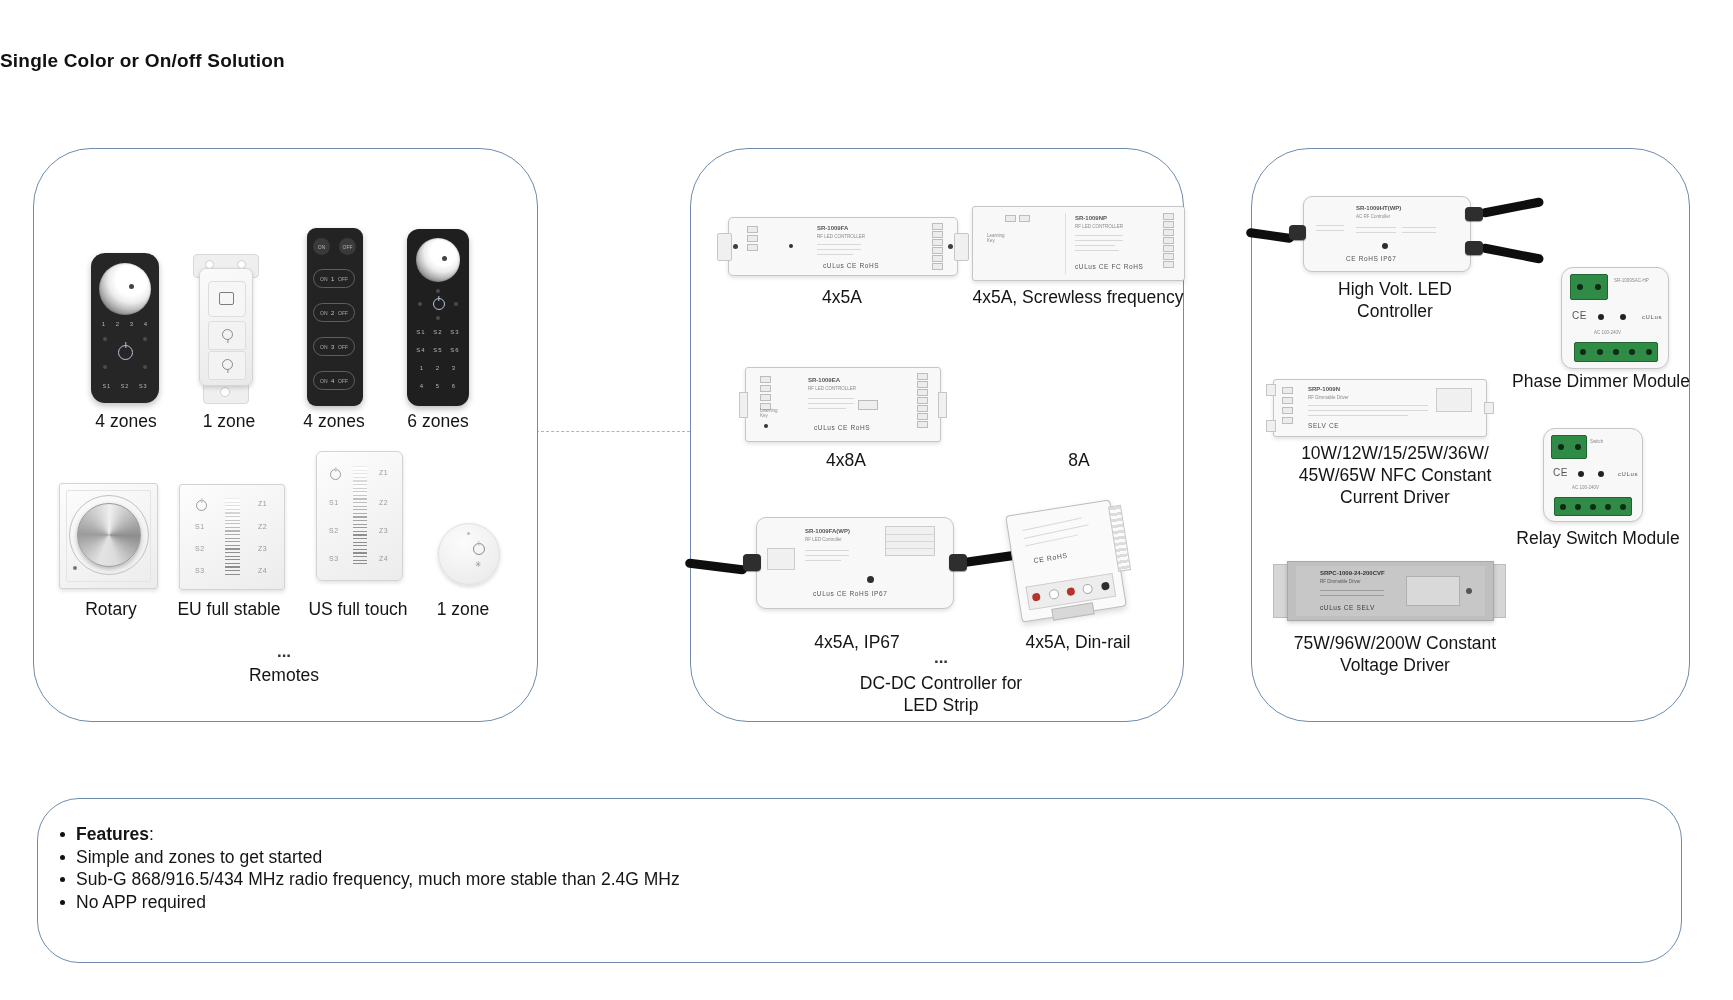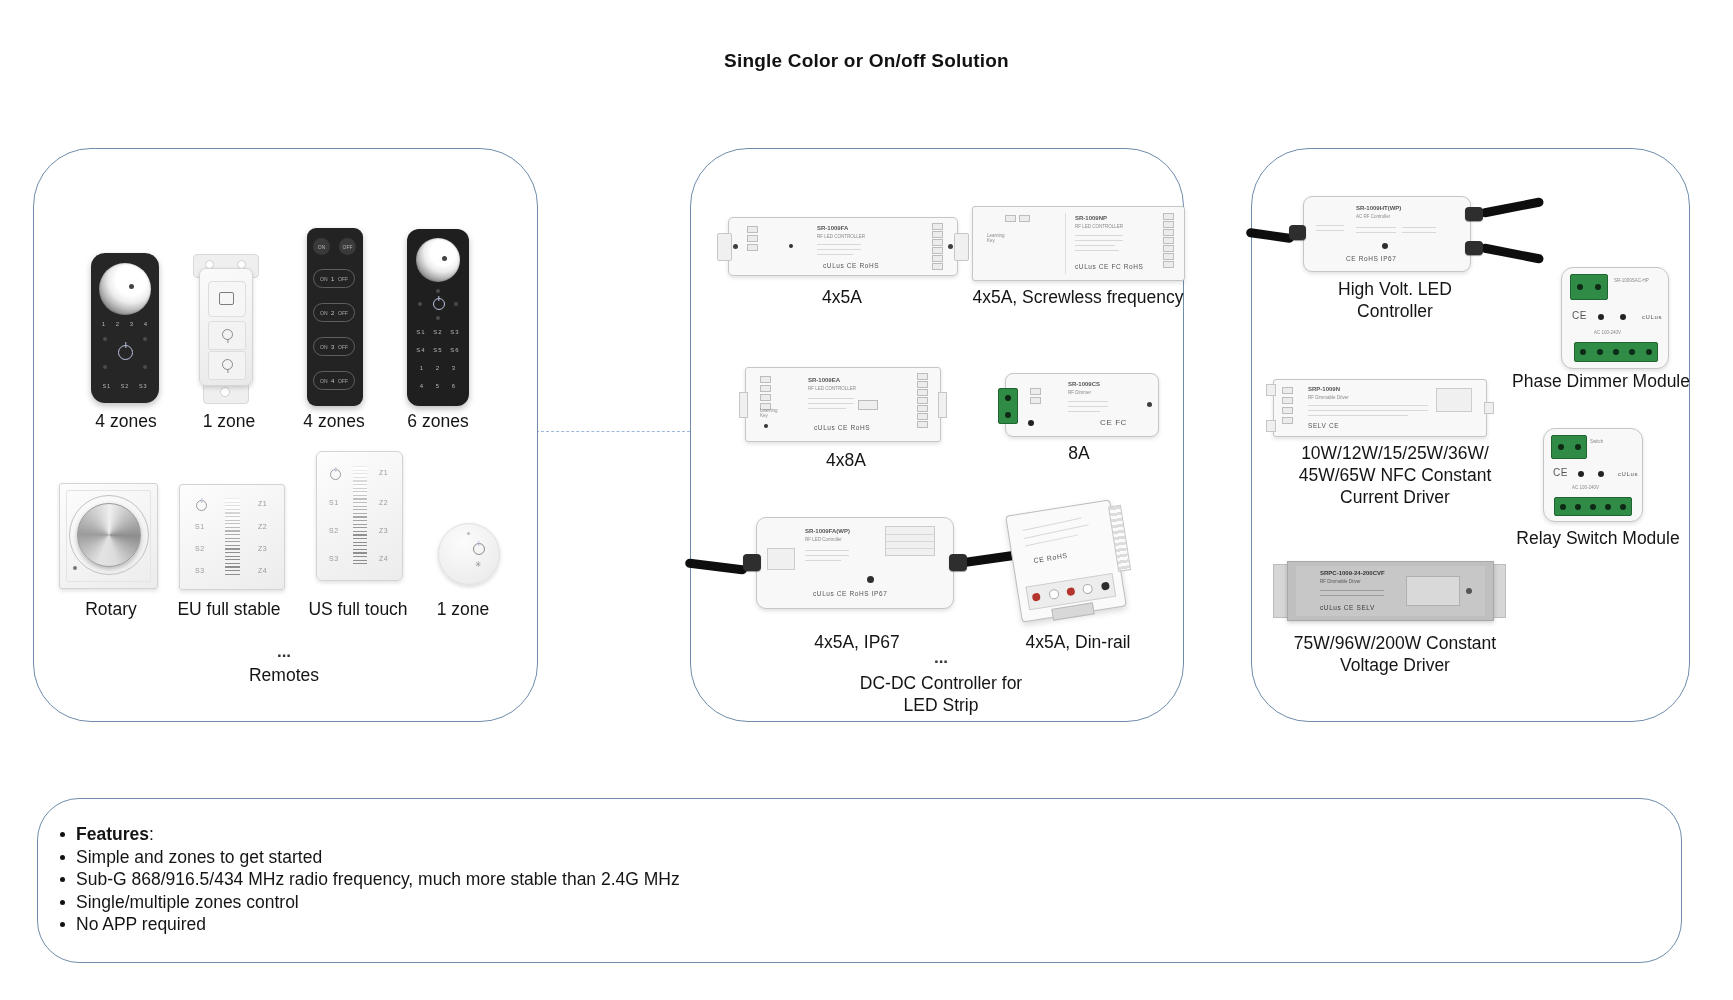--- a/index.html
+++ b/index.html
@@ -1,20 +1,20 @@
 <!DOCTYPE html>
 <html><head>
 <meta charset="utf-8">
 <style>
   html,body{margin:0;padding:0}
   body{width:1733px;height:1000px;background:#fff;position:relative;overflow:hidden;
        font-family:"Liberation Sans","DejaVu Sans",sans-serif;color:#111}
   .abs{position:absolute}
   .panel{position:absolute;border:1.4px solid #6f8cab;border-radius:58px;background:#fff}
-  .title{position:absolute;left:0;top:50px;width:100%;text-align:center;
+  .title{position:absolute;left:0;top:50px;width:100%;text-align:left;
          font-size:19px;font-weight:bold;letter-spacing:.2px}
   .lbl{position:absolute;transform:translateX(-50%);font-size:17.5px;line-height:20px;
        color:#151515;white-space:nowrap;text-align:center}
   .dots{position:absolute;transform:translateX(-50%);font-size:17px;font-weight:bold;color:#333;line-height:10px}
   .dash{position:absolute;height:0;border-top:1.6px dashed #9db8d8}
   
   .remote{position:absolute;border-radius:14px;background:#262626;box-shadow:0 3px 6px rgba(0,0,0,.25)}
   .dial{position:absolute;border-radius:50%;
         background:radial-gradient(circle at 62% 33%,#ffffff 0 32%,#ececec 48%,#bfbfbf 62%,#2d2d2d 100%);
         box-shadow:inset 0 0 2px rgba(0,0,0,.4)}
@@ -282,39 +282,21 @@
         <i></i>
         <i></i>
         <i></i>
         <i></i>
         <i></i>
       </div>
     <div class="marks" style="left:68px;top:56px">cULus  CE  RoHS</div>
   </div>
   <div class="lbl" style="left:155px;top:301px">4x8A</div>
 
-  <div class="dev" style="left:314px;top:224px;width:152px;height:62px;border-radius:8px">
-    <div class="term" style="left:-8px;top:14px;width:18px;height:34px;flex-direction:column">
-        <i></i>
-        <i></i>
-      </div>
-    <div class="slotcol" style="left:24px;top:14px">
-        <i></i>
-        <i></i>
-      </div>
-    <div class="model" style="left:62px;top:7px">SR-1009CS</div>
-    <div class="desc" style="left:62px;top:16px">RF Dimmer</div>
-    <div class="hline" style="left:62px;top:27px;width:40px"></div>
-    <div class="hline" style="left:62px;top:32px;width:40px"></div>
-    <div class="hline" style="left:62px;top:37px;width:32px"></div>
-    <div class="dot" style="left:22px;top:46px;background:#222;width:6px;height:6px"></div>
-    <div class="marks" style="left:94px;top:44px;font-size:8px">CE  FC</div>
-    <div class="screw" style="right:6px;top:28px"></div>
-  </div>
-  <div class="lbl" style="left:388px;top:294px">8A</div>
+  <div class="lbl" style="left:388px;top:301px">8A</div>
 
   <div class="dev" style="left:65px;top:368px;width:196px;height:90px;border-radius:10px">
     <div class="cable" style="left:-72px;top:44px;width:62px;transform:rotate(7deg)"></div>
     <div class="gland" style="left:-14px;top:36px;width:18px;height:17px"></div>
     <div class="cable" style="left:204px;top:36px;width:62px;transform:rotate(-8deg)"></div>
     <div class="gland" style="left:192px;top:36px;width:18px;height:17px"></div>
     <div class="abs" style="left:10px;top:30px;width:26px;height:20px;border:1px solid #ccc;background:#f0f0f0"></div>
     <div class="model" style="left:48px;top:10px">SR-1009FA(WP)</div>
     <div class="desc" style="left:48px;top:19px">RF LED Controller</div>
     <div class="hline" style="left:48px;top:32px;width:44px"></div>
@@ -469,20 +451,16 @@
     <div class="feat-row">
       <span class="bullet"></span>
       <span>Simple and zones to get started</span>
     </div>
     <div class="feat-row">
       <span class="bullet"></span>
       <span>Sub-G 868/916.5/434 MHz radio frequency, much more stable than 2.4G MHz</span>
     </div>
     <div class="feat-row">
       <span class="bullet"></span>
-      <span>Single/multiple zones control</span>
-    </div>
-    <div class="feat-row">
-      <span class="bullet"></span>
       <span>No APP required</span>
     </div>
   </div>
 </div>
 
 </body></html>

